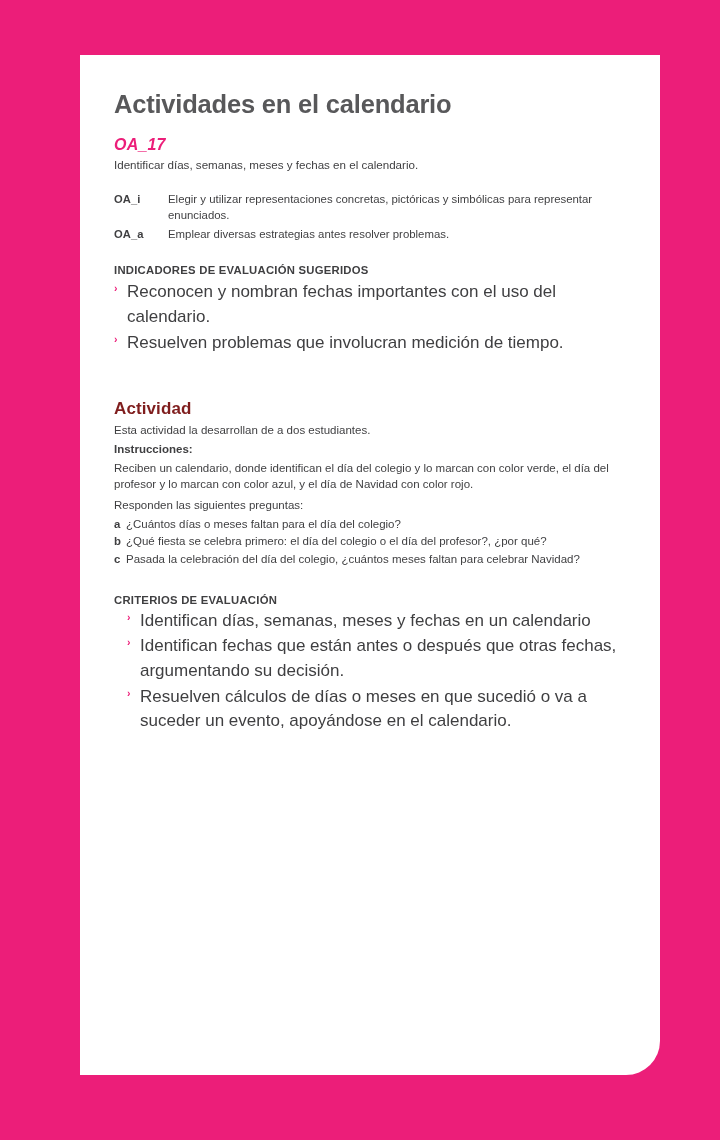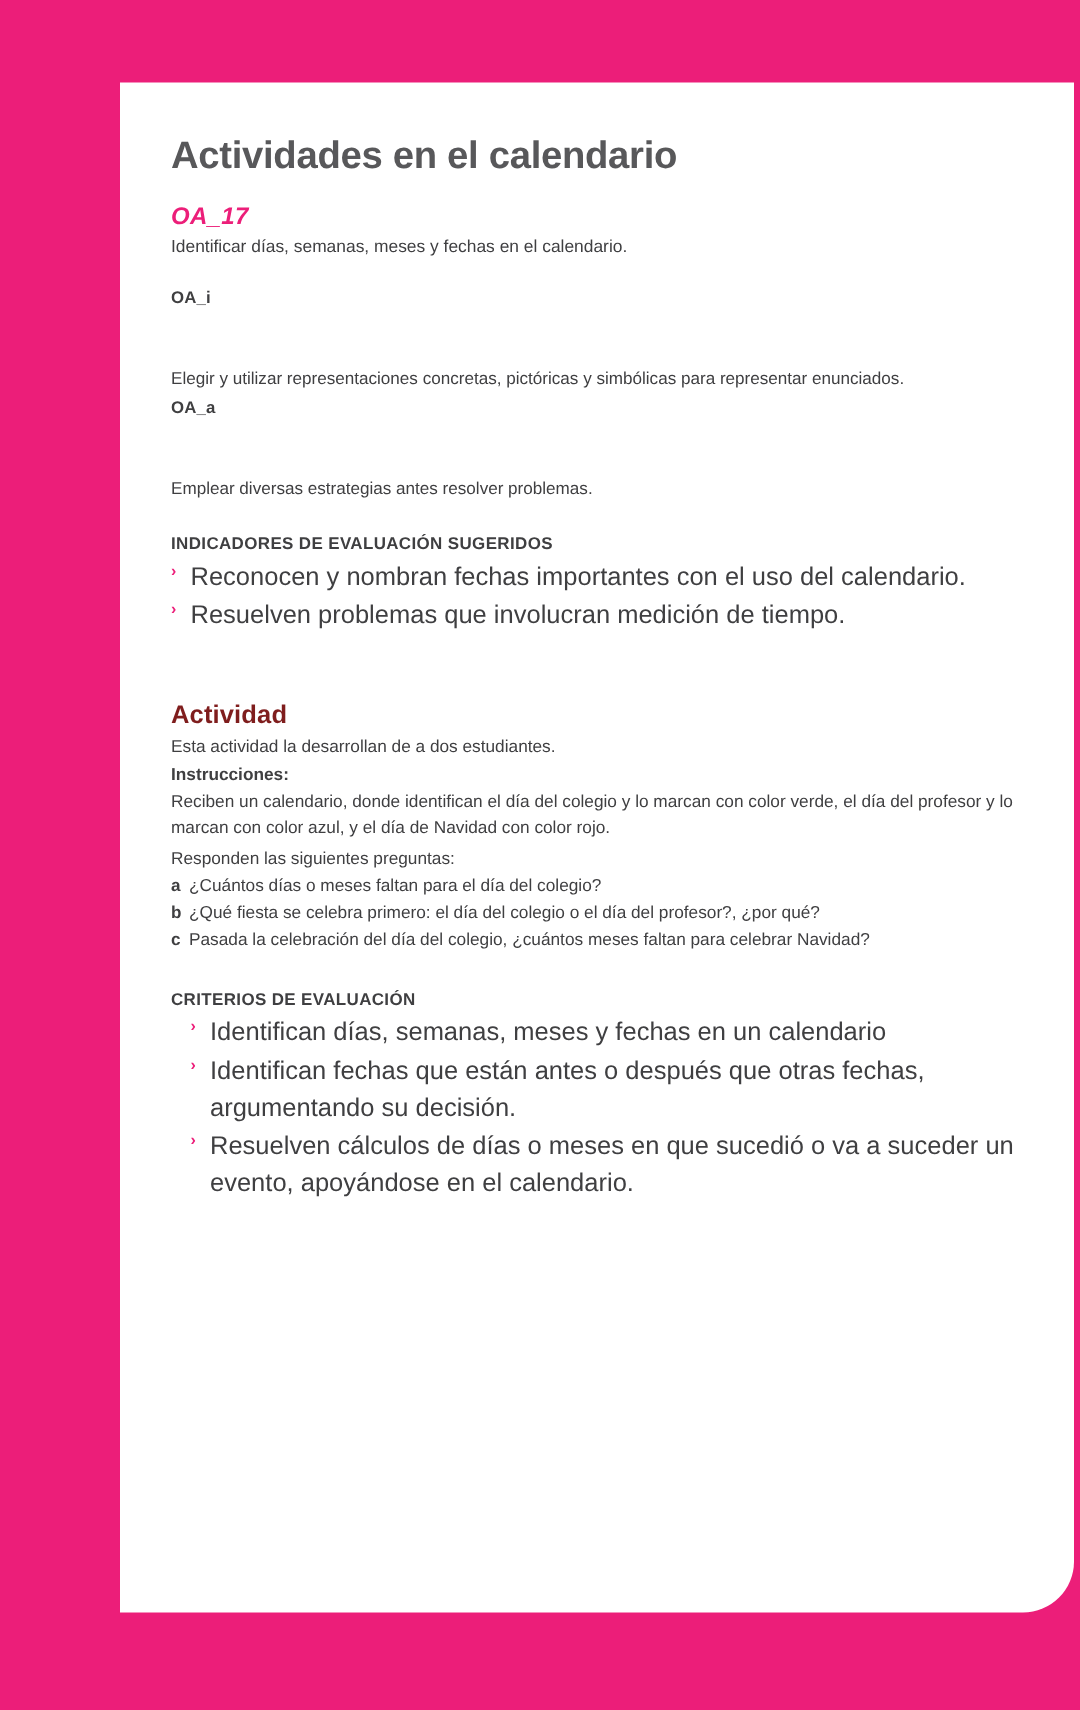--- a/index.html
+++ b/index.html
@@ -10,21 +10,21 @@
     width: 720px;
     height: 1140px;
     background: #ec1e79;
     font-family: "Liberation Sans", sans-serif;
     overflow: hidden;
   }
   .page {
     position: absolute;
     left: 80px;
     top: 55px;
-    width: 636px;
+    width: 580px;
     height: 1020px;
     background: #ffffff;
     border-bottom-right-radius: 34px;
     box-sizing: border-box;
     padding: 34px 38px 0 34px;
   }
   .doc-title {
     color: #58585a;
     font-size: 25.5px;
     font-weight: bold;
@@ -43,21 +43,20 @@
   .oa-desc {
     color: #3f3f41;
     font-size: 11.6px;
     margin: 0 0 20px 0;
     line-height: 1.35;
   }
   .oat-row {
     display: flex;
     margin-bottom: 3px;
     line-height: 1.38;
-    flex-direction: column;
   }
   .oat-code {
     color: #3f3f41;
     font-size: 11.2px;
     font-weight: bold;
     width: 54px;
     flex: 0 0 54px;
     letter-spacing: 0.1px;
   }
   .oat-text {

